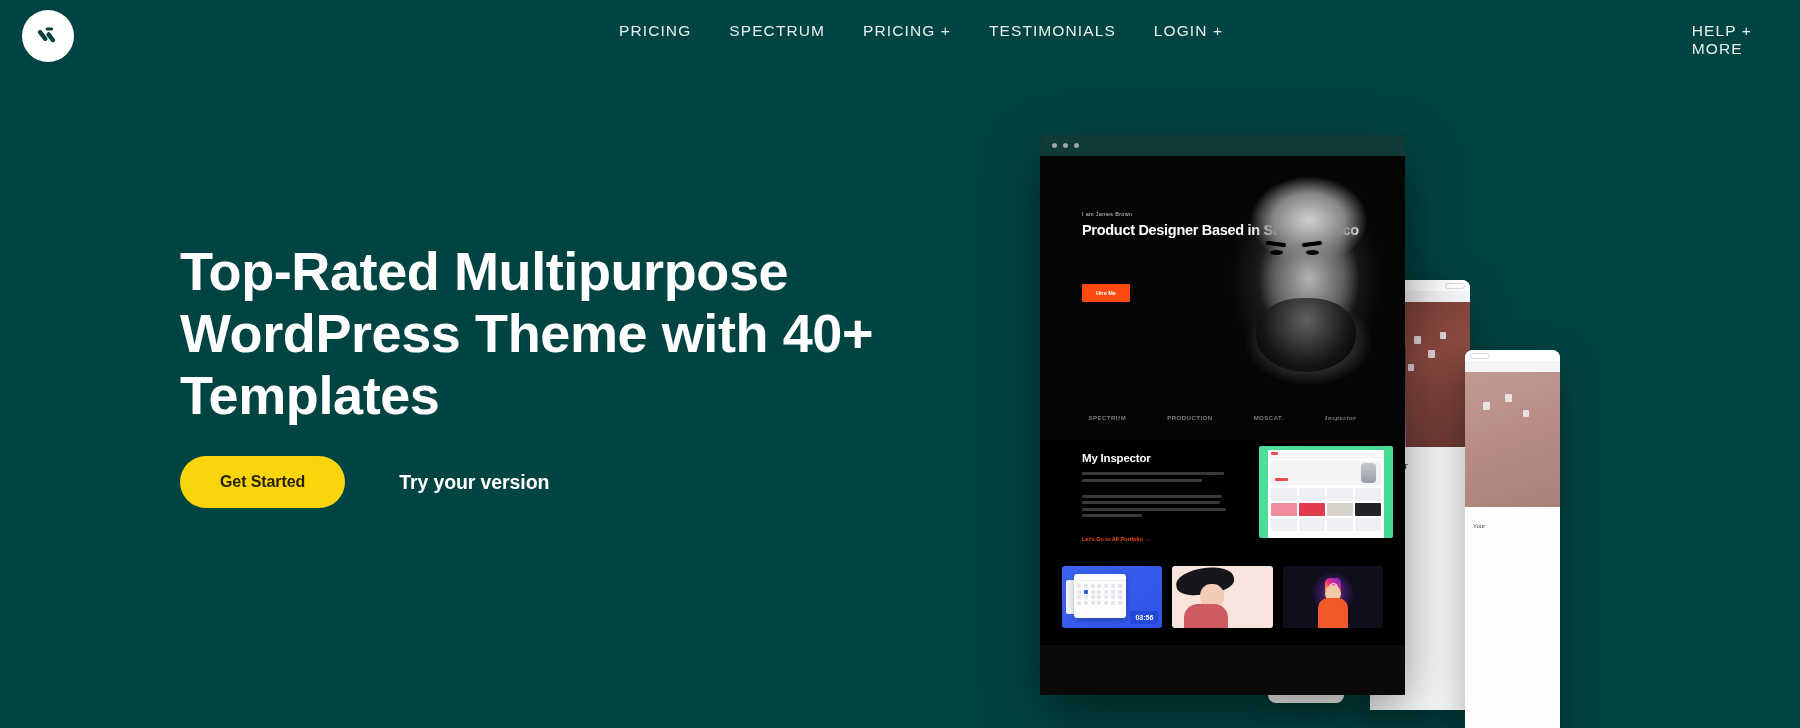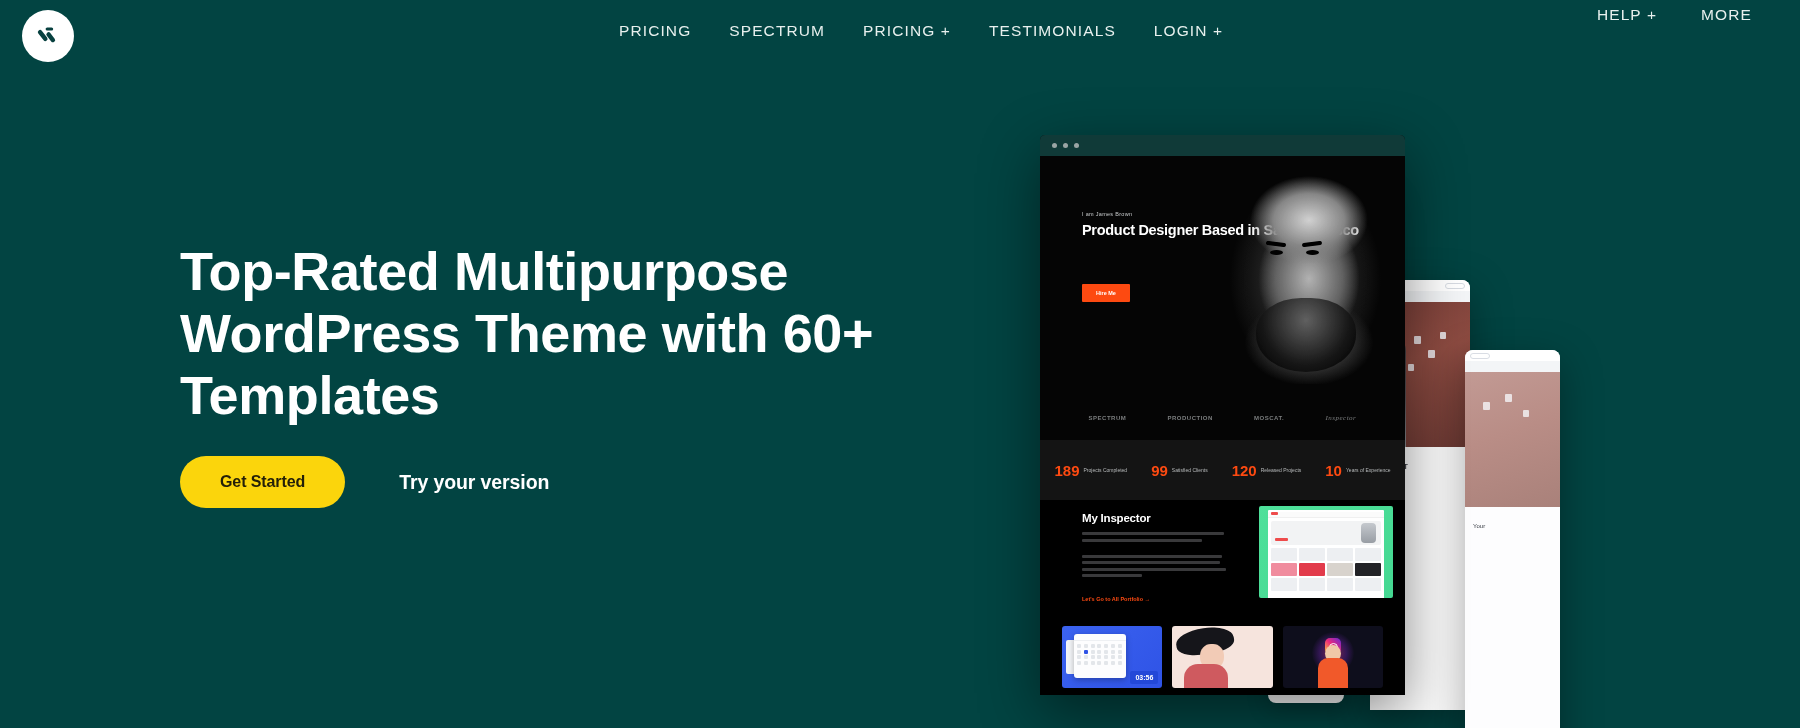--- a/index.html
+++ b/index.html
@@ -43,22 +43,22 @@
     font-size:15.5px;
     letter-spacing:1.1px;
     font-weight:400;
     padding:0 19px;
     white-space:nowrap;
     cursor:pointer;
     text-decoration:none;
   }
 
   .nav-right {
-    position:absolute; right:26px; top:6px;
-    display:flex; 
+    position:absolute; right:26px; top:22px;
+    display:flex; flex-direction:column;
   }
   .nav-right .nav-link { padding:0 22px; }
 
   
   .hero-left {
     position:absolute;
     left:180px; top:240px;
     width:830px;
   }
   .headline {
@@ -335,21 +335,21 @@
 
   .bw-brands {
     height:44px; background:#050505;
     display:flex; align-items:center; justify-content:space-around;
     padding:0 28px;
   }
   .bw-brands span {
     color:#8f9293; font-size:6px; letter-spacing:0.5px; font-weight:600;
     opacity:0.85;
   }
-  .bw-brands span.script { font-family:"Liberation Serif", serif; font-style:italic; font-weight:400; font-size:7px; }
+  .bw-brands span.script { font-family:"Liberation Serif", serif; font-style:italic; font-weight:700; font-size:7px; }
 
   .bw-stats {
     height:60px; background:#141414;
     display:flex; align-items:center; justify-content:center; gap:24px;
   }
   .bw-stats .stat { display:flex; align-items:center; gap:4px; }
   .bw-stats .num { color:#FD4A11; font-size:15px; font-weight:700; }
   .bw-stats .lbl { color:#b7babb; font-size:5px; line-height:7px; }
 
   .bw-portfolio { background:#000000; padding:14px 0 0 0; position:relative; height:120px; }
@@ -474,21 +474,21 @@
       <a class="nav-link">LOGIN +</a>
     </div>
 
     <div class="nav-right">
       <a class="nav-link">HELP +</a>
       <a class="nav-link">MORE</a>
     </div>
   </nav>
 
   <div class="hero-left">
-    <h1 class="headline">Top-Rated Multipurpose WordPress Theme with 60+ Templates</h1>
+    <h1 class="headline">Top-Rated Multipurpose WordPress Theme with 40+ Templates</h1>
     <div class="cta-row">
       <button class="btn-primary">Get Started</button>
       <button class="btn-secondary">Try your version</button>
     </div>
   </div>
 
   <div class="mockup-stack">
 
     <div class="layer-shot" id="shotA">
       <div class="shot-bar"></div>
@@ -576,38 +576,20 @@
         </div>
       </div>
 
       <div class="bw-brands">
         <span>SPECTRUM</span>
         <span>PRODUCTION</span>
         <span>MOSCAT.</span>
         <span class="script">Inspector</span>
       </div>
 
-      <div class="bw-stats">
-        <div class="stat">
-          <span class="num">189</span>
-          <span class="lbl">Projects Completed</span>
-        </div>
-        <div class="stat">
-          <span class="num">99</span>
-          <span class="lbl">Satisfied Clients</span>
-        </div>
-        <div class="stat">
-          <span class="num">120</span>
-          <span class="lbl">Released Projects</span>
-        </div>
-        <div class="stat">
-          <span class="num">10</span>
-          <span class="lbl">Years of Experience</span>
-        </div>
-      </div>
 
       <div class="bw-portfolio">
         <h3>My Inspector</h3>
         <div class="ptext">
           <i style="width:142px"></i>
             <i style="width:120px"></i>
           <i style="width:0;height:6px;background:transparent"></i>
           <i style="width:140px"></i>
             <i style="width:138px"></i>
             <i style="width:144px"></i>

